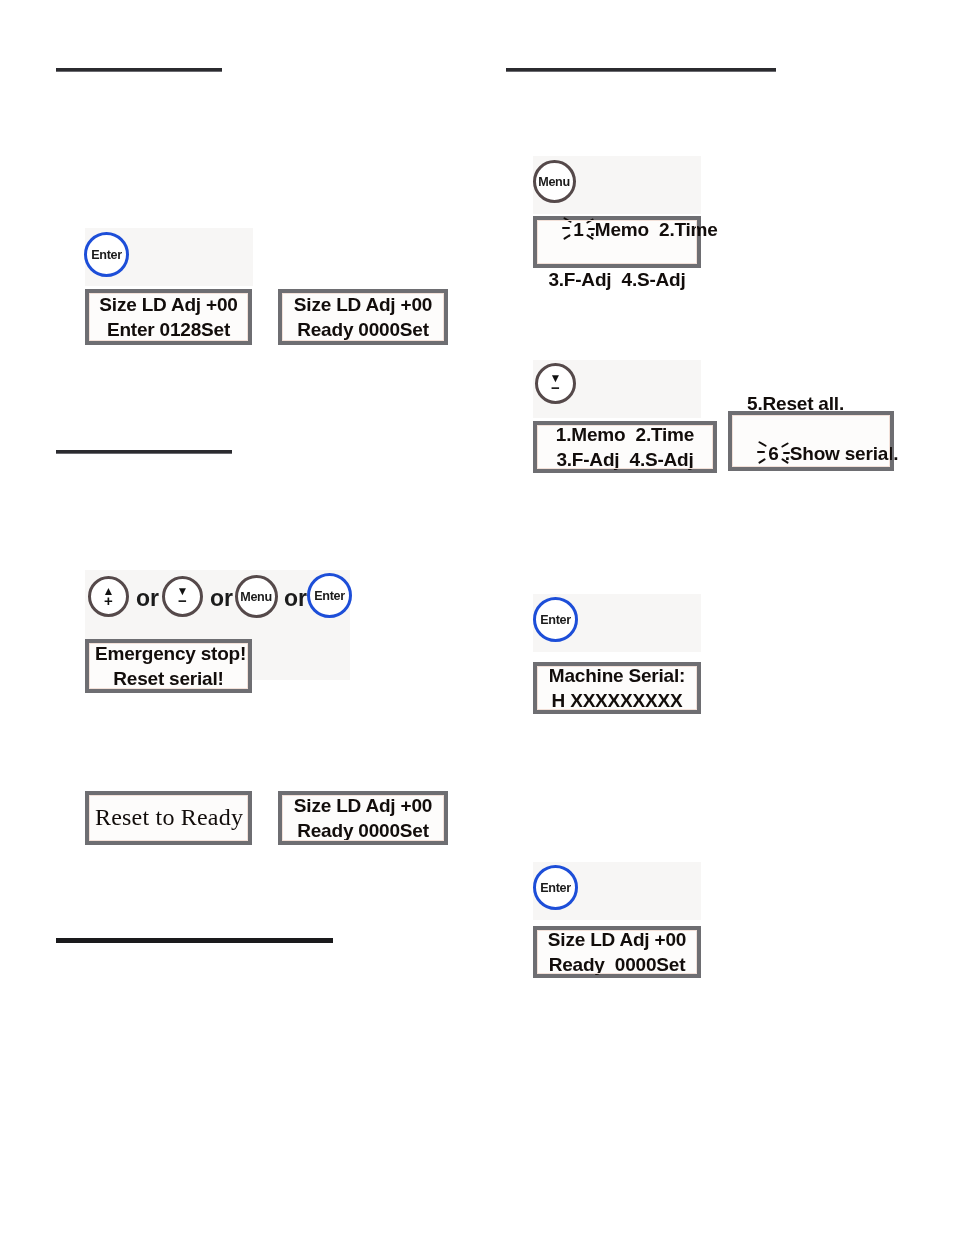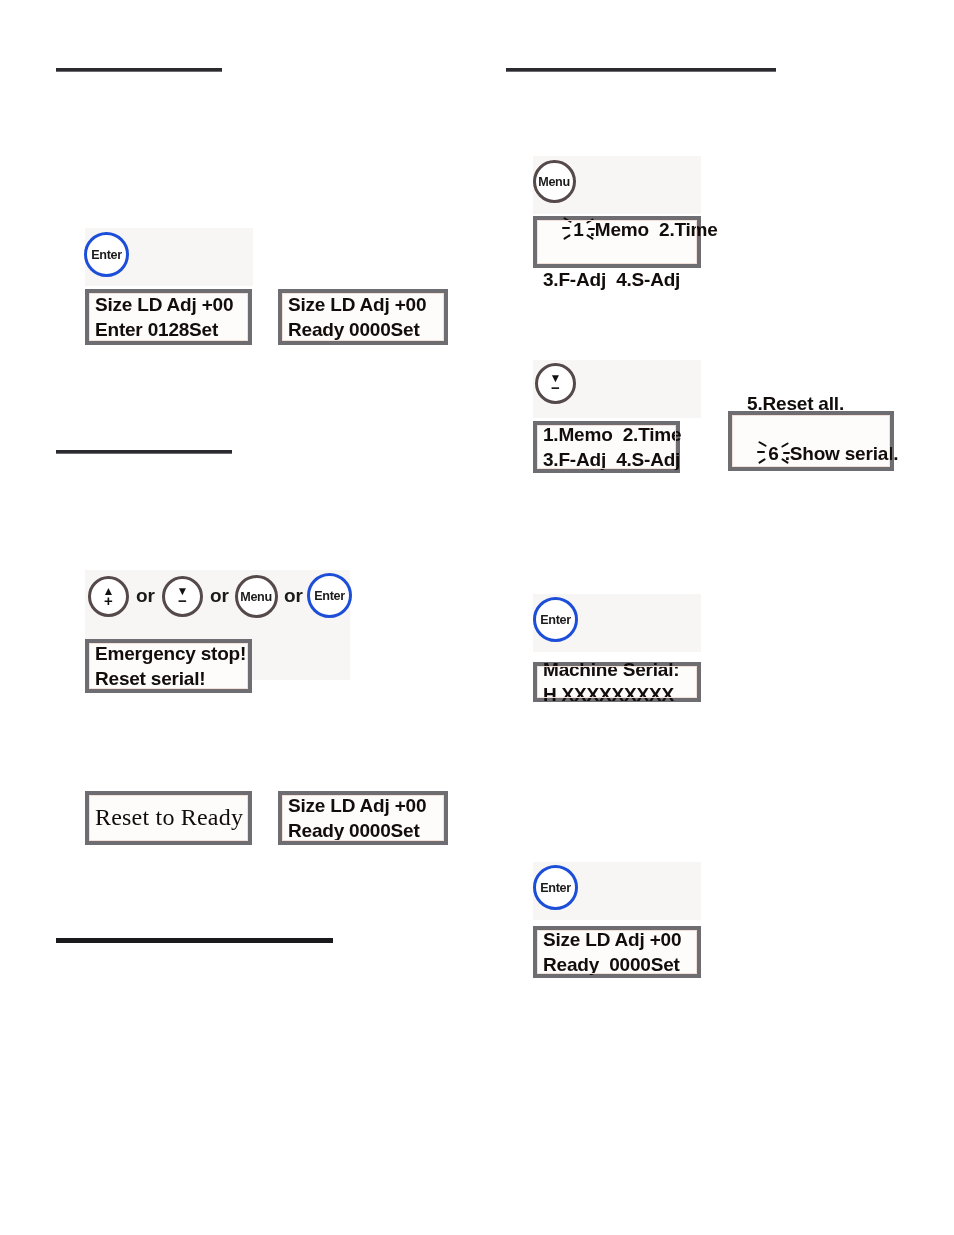--- a/index.html
+++ b/index.html
@@ -60,21 +60,21 @@
     font-size: 15px;
     font-weight: 700;
     color: #111;
     line-height: 0.8;
     margin-top: -1px;
   }
 
   
   .or-text {
     position: absolute;
-    font-size: 19px;
+    font-size: 23px;
     font-weight: 700;
     color: #1b1b1b;
     font-family: "Liberation Sans", sans-serif;
   }
 
   
   .lcd {
     position: absolute;
     box-sizing: border-box;
     border: 4px solid #6e6e72;
@@ -92,21 +92,21 @@
     pointer-events: none;
   }
   .lcd-line {
     font-family: "Liberation Sans", sans-serif;
     font-weight: 700;
     font-size: 19px;
     color: #120d0b;
     white-space: pre;
     letter-spacing: -0.2px;
     line-height: 1.32;
-    text-align: left;
+    text-align: center;
   }
   .lcd-line.plain {
     font-family: "Liberation Serif", serif;
     font-weight: 400;
     font-size: 24px;
     letter-spacing: 0.2px;
   }
   .lcd-line.left  { text-align: left; padding-left: 4px; }
 
   
@@ -205,39 +205,39 @@
   <div class="lcd-line">3.F-Adj  4.S-Adj</div>
 </div>
 
 <div class="backdrop" style="left:533px; top:360px; width:168px; height:58px;"></div>
 
 <div class="key soft" style="left:535px; top:363px; width:41px; height:41px;">
   <span class="key-arrow">▼</span>
   <span class="key-sign">−</span>
 </div>
 
-<div class="lcd" style="left:533px; top:421px; width:147px; height:52px;">
+<div class="lcd" style="left:533px; top:421px; width:184px; height:52px;">
   <div class="lcd-line">1.Memo  2.Time</div>
   <div class="lcd-line">3.F-Adj  4.S-Adj</div>
 </div>
 
 <div class="lcd" style="left:728px; top:411px; width:166px; height:60px;">
   <div class="lcd-line left"> 5.Reset all.</div>
   <div class="lcd-line left">
     <span class="blink"><span class="ray r1"></span><span class="ray r2"></span><span class="ray r3"></span><span>6</span><span class="ray r4"></span><span class="ray r5"></span><span class="ray r6"></span></span><span>.Show serial.</span>
   </div>
 </div>
 
 <div class="backdrop" style="left:533px; top:594px; width:168px; height:58px;"></div>
 
 <div class="key" style="left:533px; top:597px; width:45px; height:45px;">
   <span class="key-label">Enter</span>
 </div>
 
-<div class="lcd" style="left:533px; top:662px; width:168px; height:40px;">
+<div class="lcd" style="left:533px; top:662px; width:168px; height:52px;">
   <div class="lcd-line">Machine Serial:</div>
   <div class="lcd-line">H XXXXXXXXX</div>
 </div>
 
 <div class="backdrop" style="left:533px; top:862px; width:168px; height:58px;"></div>
 
 <div class="key" style="left:533px; top:865px; width:45px; height:45px;">
   <span class="key-label">Enter</span>
 </div>
 

